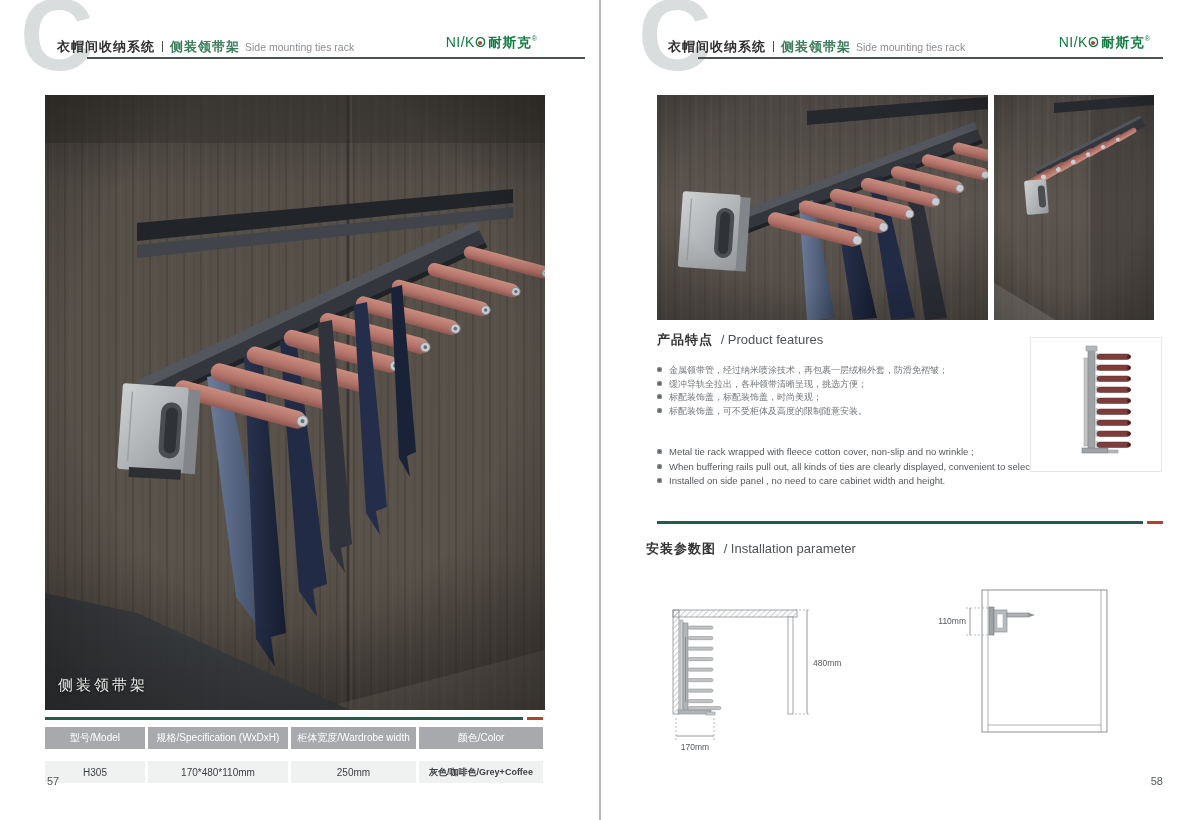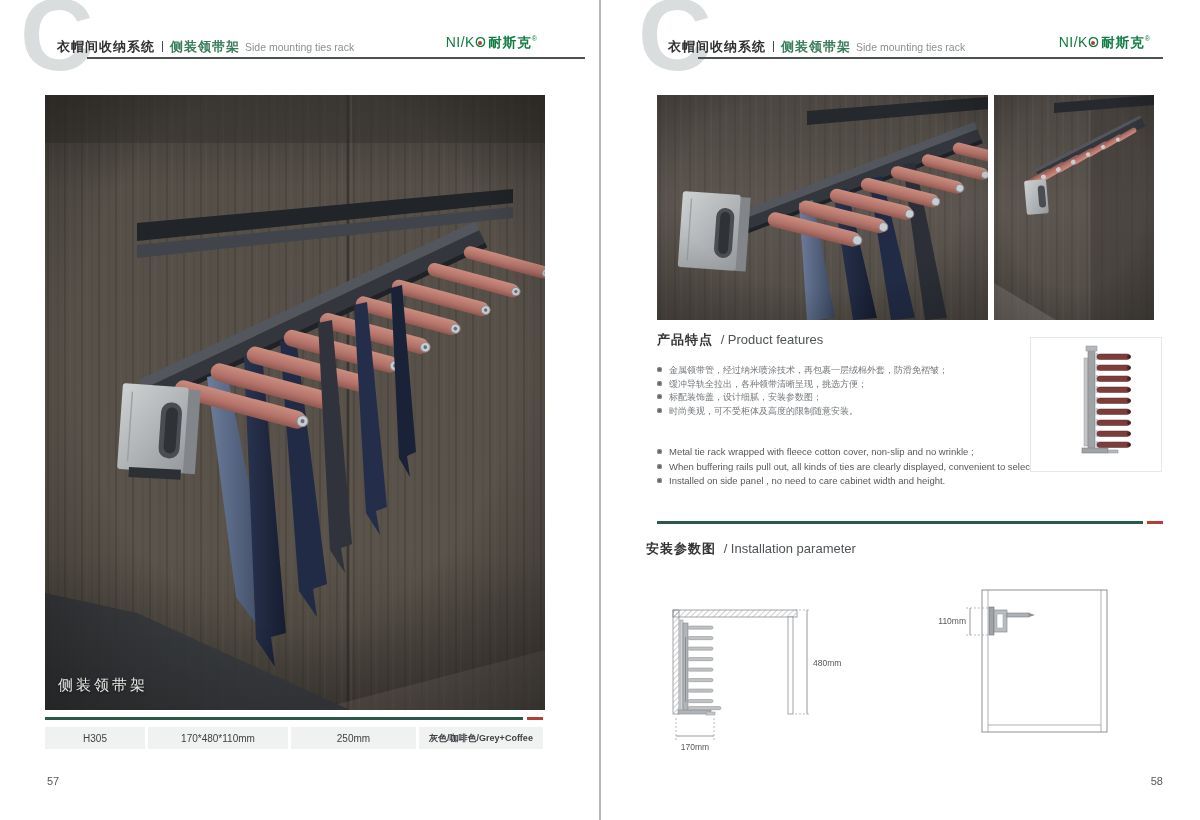--- a/index.html
+++ b/index.html
@@ -226,20 +226,26 @@
       <div class="photo-caption">侧装领带架</div>
     </div>
 
     <div class="rule-gr rule-gr-left">
         <i class="g"></i>
         <i class="r"></i>
       </div>
 
     <div class="spec-table">
       <div class="tr">
+        <div class="cell th c1">型号/Model</div>
+        <div class="cell th c2">规格/Specification (WxDxH)</div>
+        <div class="cell th c3">柜体宽度/Wardrobe width</div>
+        <div class="cell th c4">颜色/Color</div>
+      </div>
+      <div class="tr">
         <div class="cell td c1">H305</div>
         <div class="cell td c2">170*480*110mm</div>
         <div class="cell td c3">250mm</div>
         <div class="cell td c4">灰色/咖啡色/Grey+Coffee</div>
       </div>
     </div>
 
     <div class="page-num pn-left">57</div>
   </div>
 
@@ -371,22 +377,22 @@
     </div>
 
     <div class="features">
       <div class="sec-title">
         <span class="zh">产品特点</span>
         <span class="en">/ Product features</span>
       </div>
       <ul class="blist blist-zh">
         <li><span class="dot"></span><span>金属领带管，经过纳米喷涂技术，再包裹一层绒棉外套，防滑免褶皱；</span></li>
         <li><span class="dot"></span><span>缓冲导轨全拉出，各种领带清晰呈现，挑选方便；</span></li>
-        <li><span class="dot"></span><span>标配装饰盖，设计细腻，安装参数图；</span></li>
-        <li><span class="dot"></span><span>时尚美观，可不受柜体及高度的限制随意安装。</span></li>
+        <li><span class="dot"></span><span>标配装饰盖，标配装饰盖，时尚美观；</span></li>
+        <li><span class="dot"></span><span>标配装饰盖，可不受柜体及高度的限制随意安装。</span></li>
       </ul>
       <ul class="blist blist-en">
         <li><span class="dot"></span><span>Metal tie rack wrapped with fleece cotton cover, non-slip and no wrinkle ;</span></li>
         <li><span class="dot"></span><span>When buffering rails pull out,  all kinds of ties are clearly displayed,  convenient to select;</span></li>
         <li><span class="dot"></span><span>Installed on side panel , no need to care cabinet width and height.</span></li>
       </ul>
       <div class="thumb-box">
         <svg width="120" height="125" viewBox="0 0 120 125">
           <rect x="48" y="16" width="4" height="88" fill="#c3c5c7" stroke="#9a9da0" stroke-width=".5"></rect>
           <rect x="52" y="8" width="7" height="100" fill="#9fa3a6" stroke="#7c8083" stroke-width=".6"></rect>

